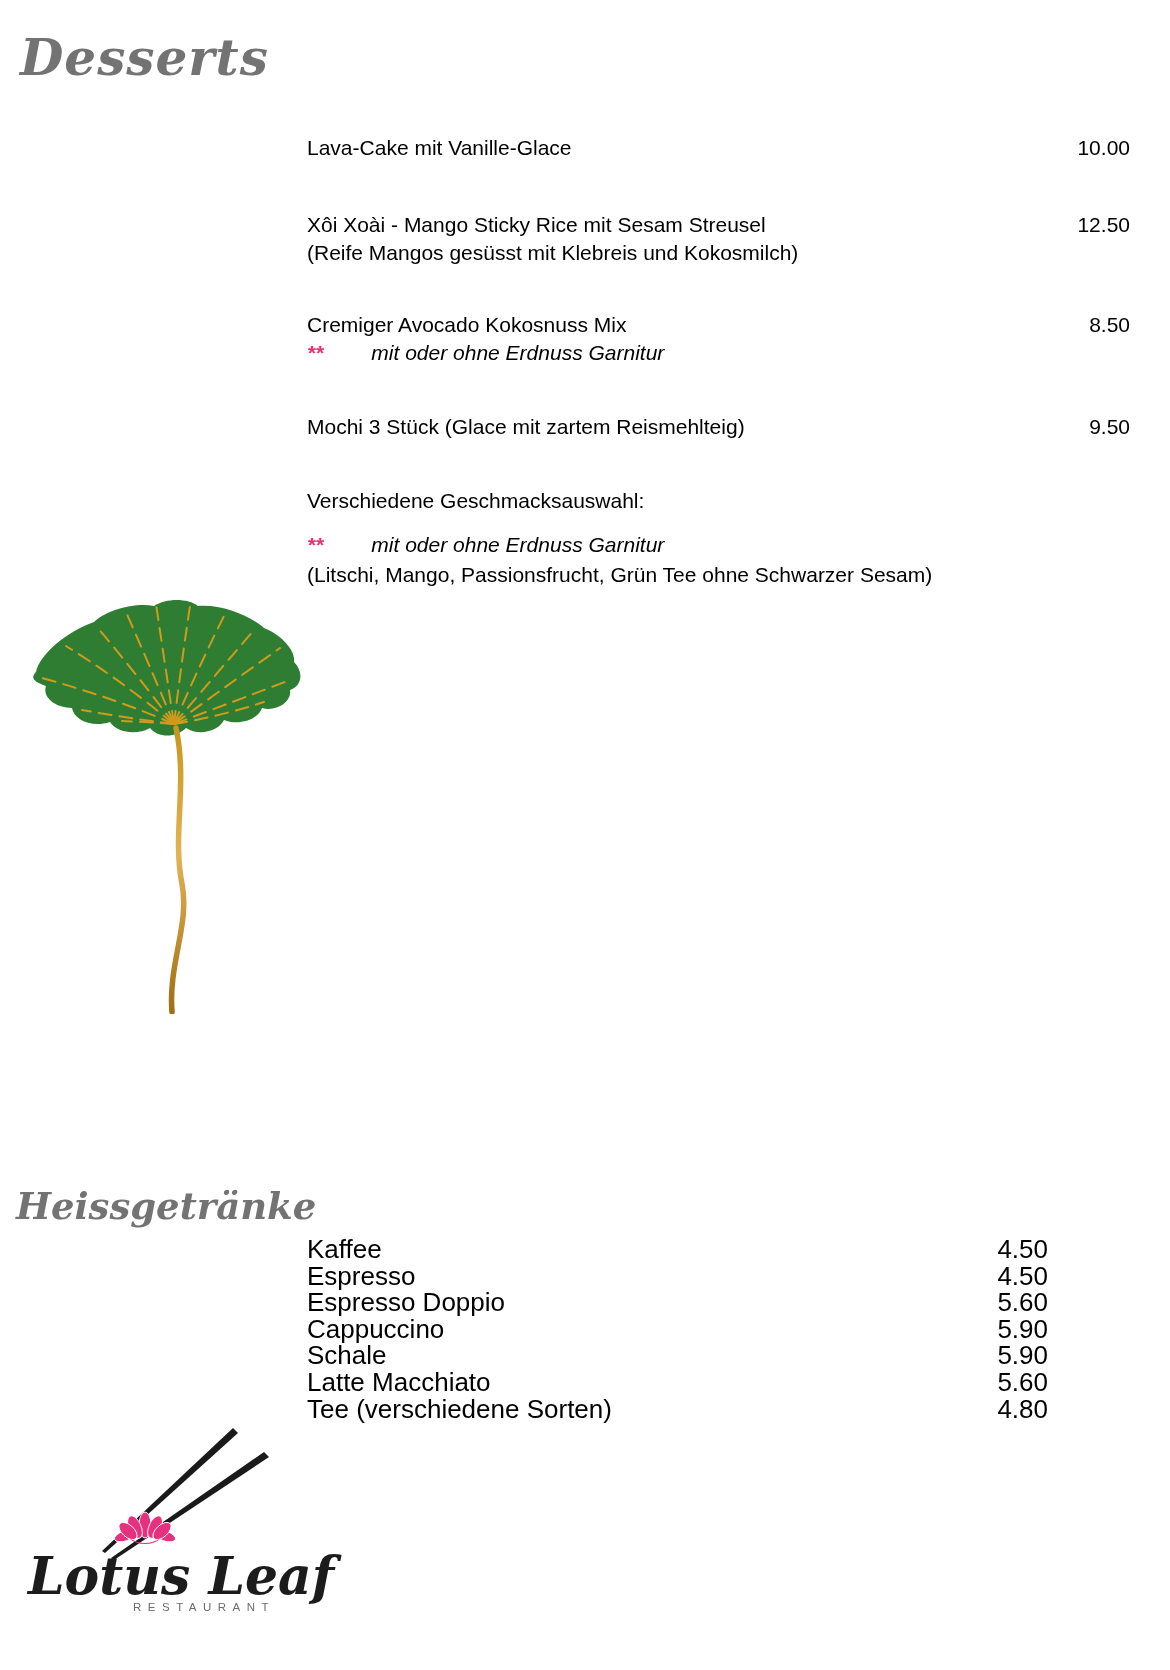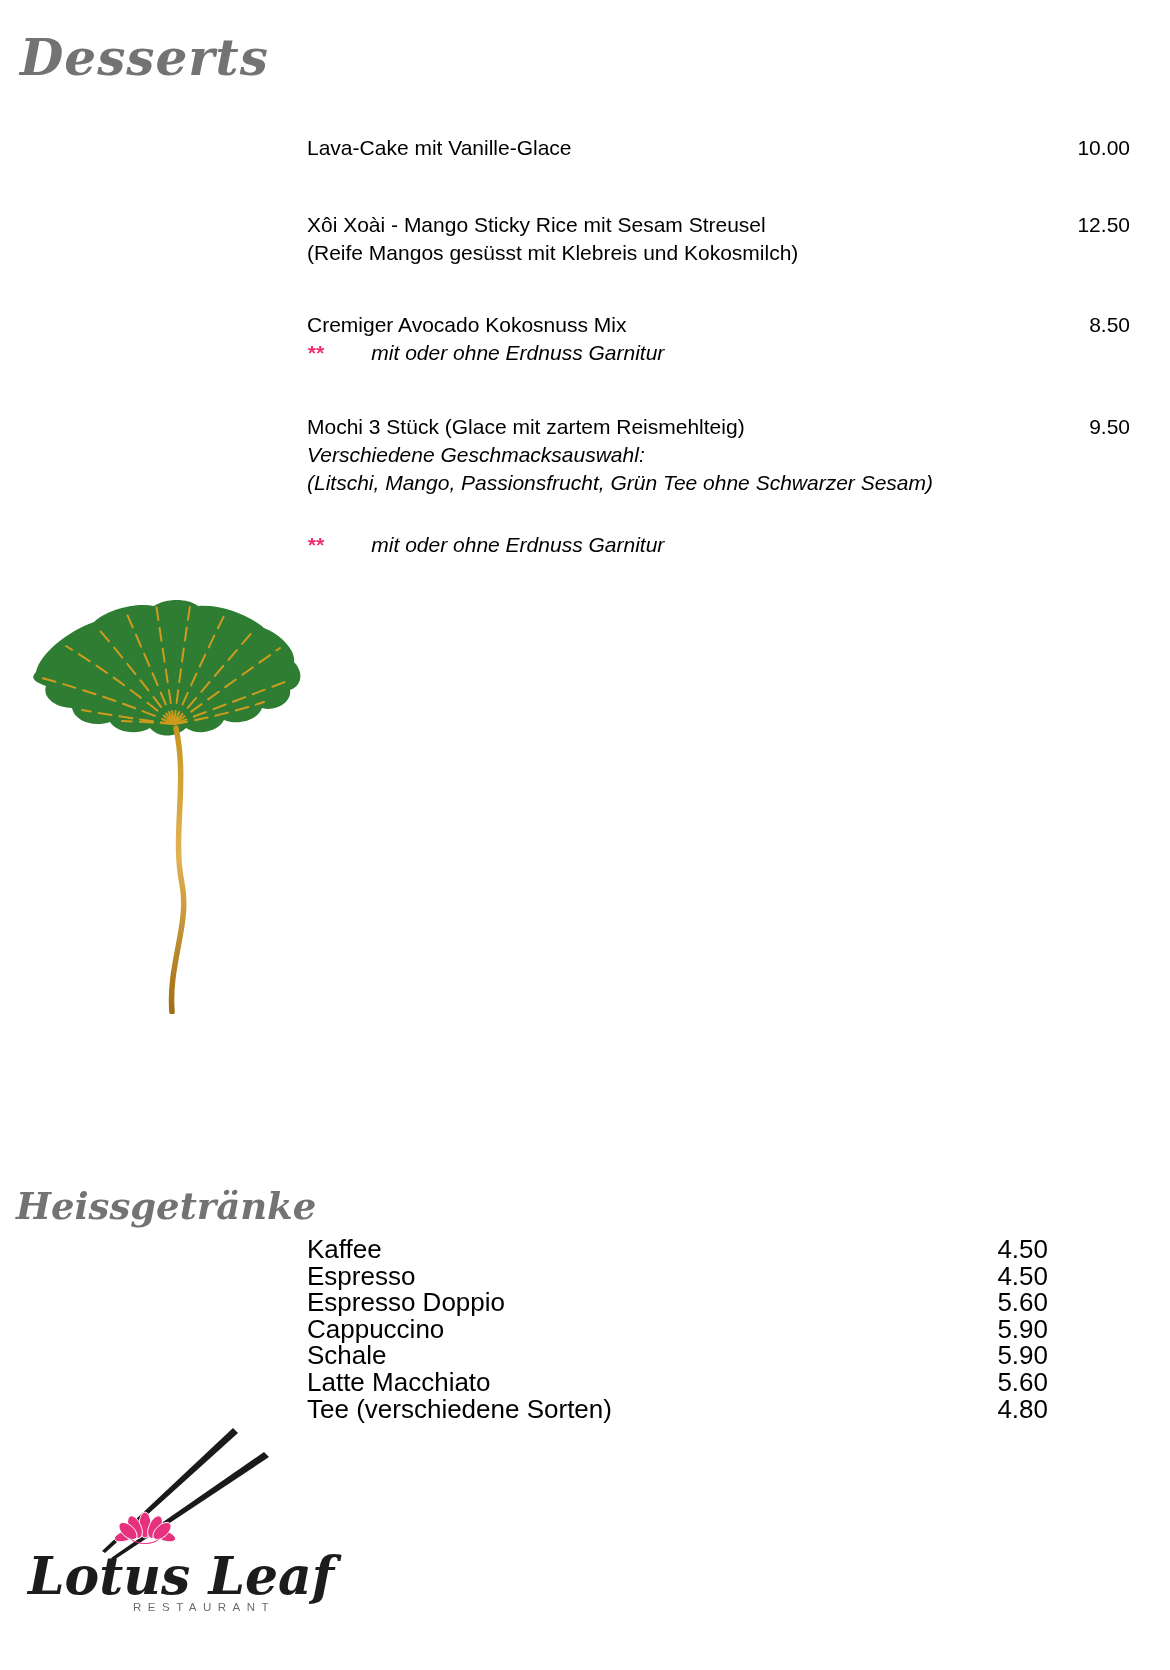--- a/index.html
+++ b/index.html
@@ -10,21 +10,21 @@
   .script-heading{
     position:absolute;color:#737373;
     font-family:"DejaVu Serif", serif;font-style:italic;font-weight:600;
   }
   .title{left:20px;top:28px;font-size:50px;letter-spacing:1px;}
   .drinks-heading{left:16px;top:1184px;font-size:37px;}
   .menu-item{position:absolute;left:307px;width:823px;font-size:21px;line-height:28px;}
   .row{display:flex;justify-content:space-between;align-items:flex-start;}
   .name .b{font-weight:normal;}
   .price{text-align:right;white-space:nowrap;}
-  .sub{font-style:italic;}
+  .sub{margin-top:46px;}
   .stars{color:#f02d72;font-weight:bold;font-style:italic;}
   .note{font-style:italic;margin-left:48px;}
   .drinks-list{position:absolute;left:307px;top:1234px;width:741px;font-size:26px;}
   .drink-row{display:flex;justify-content:space-between;align-items:baseline;height:26.6px;}
   .leaf-art{position:absolute;left:26px;top:594px;width:284px;height:420px;}
   .logo-art{position:absolute;left:95px;top:1424px;width:180px;height:145px;}
   .logo-name{
     position:absolute;left:28px;top:1545px;width:270px;
     font-family:"DejaVu Serif", serif;font-style:italic;font-weight:700;
     font-size:52px;color:#1c1c1c;white-space:nowrap;

